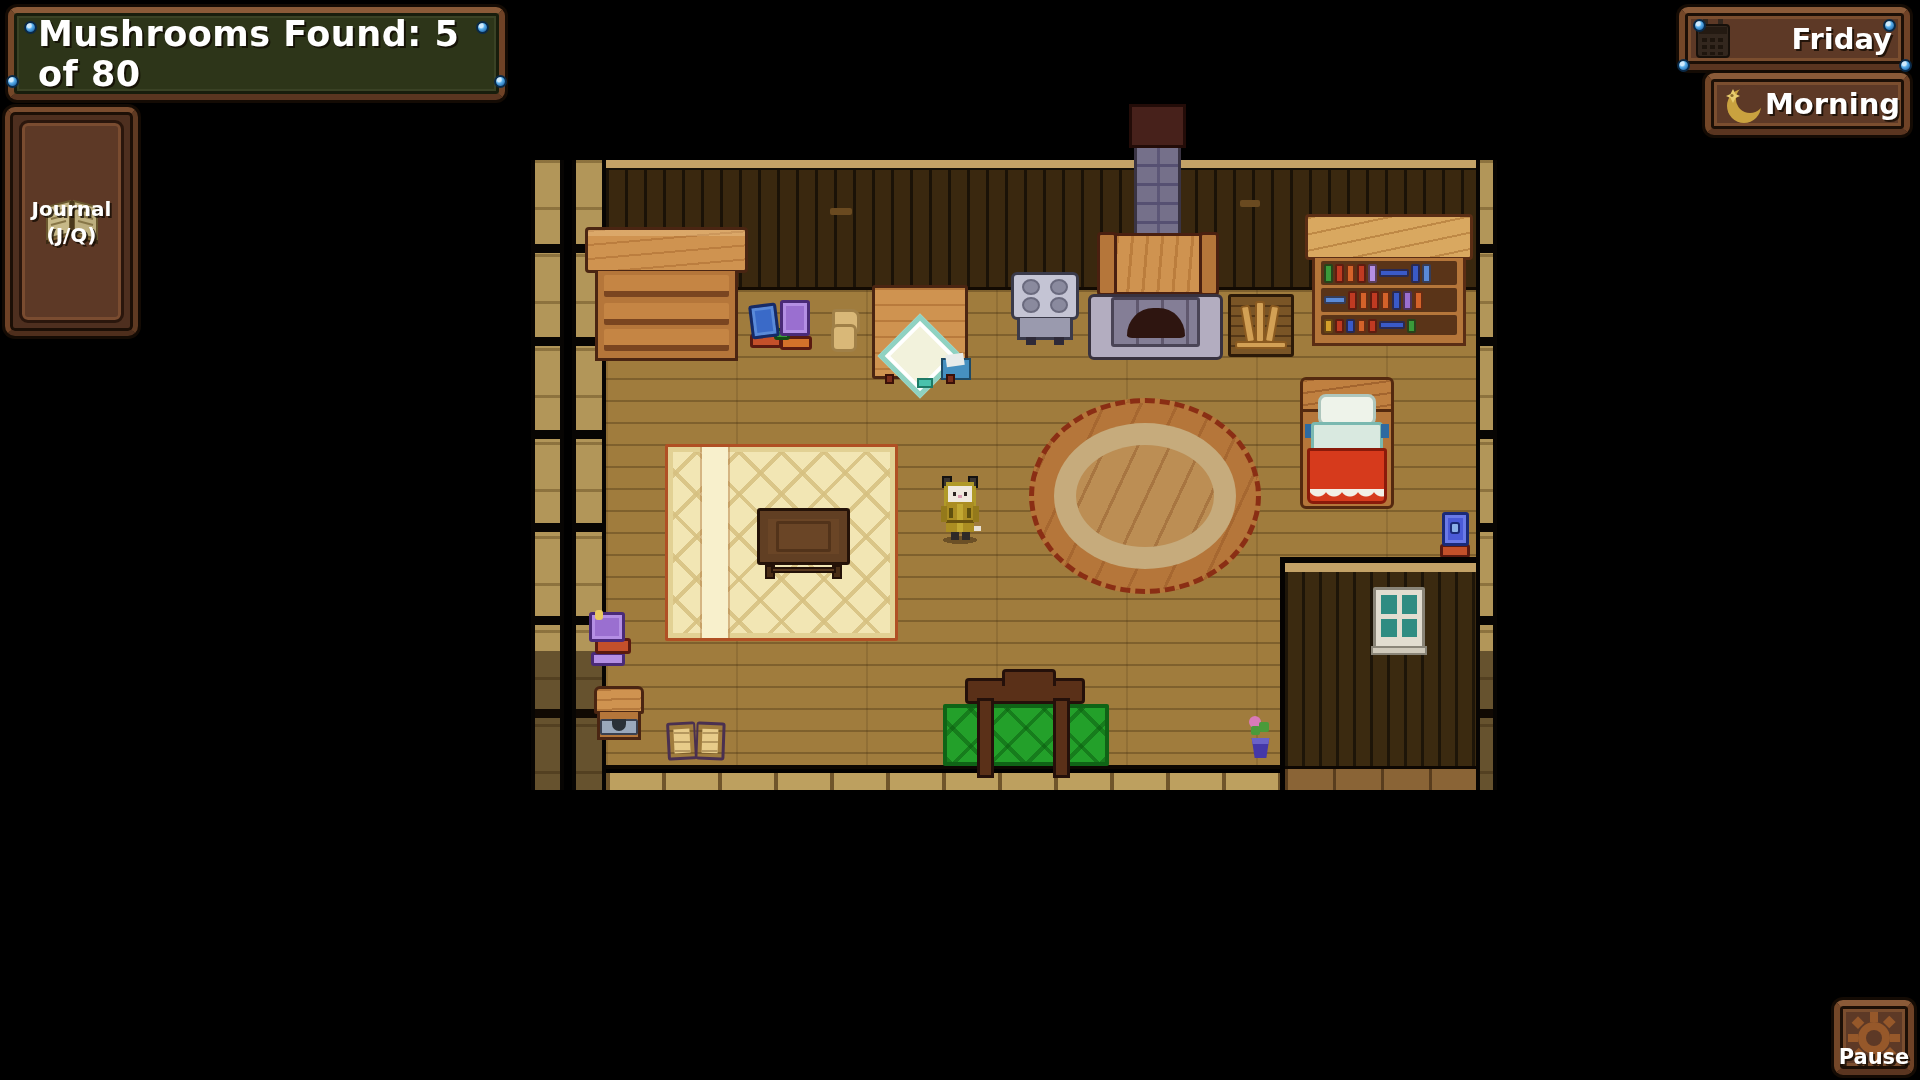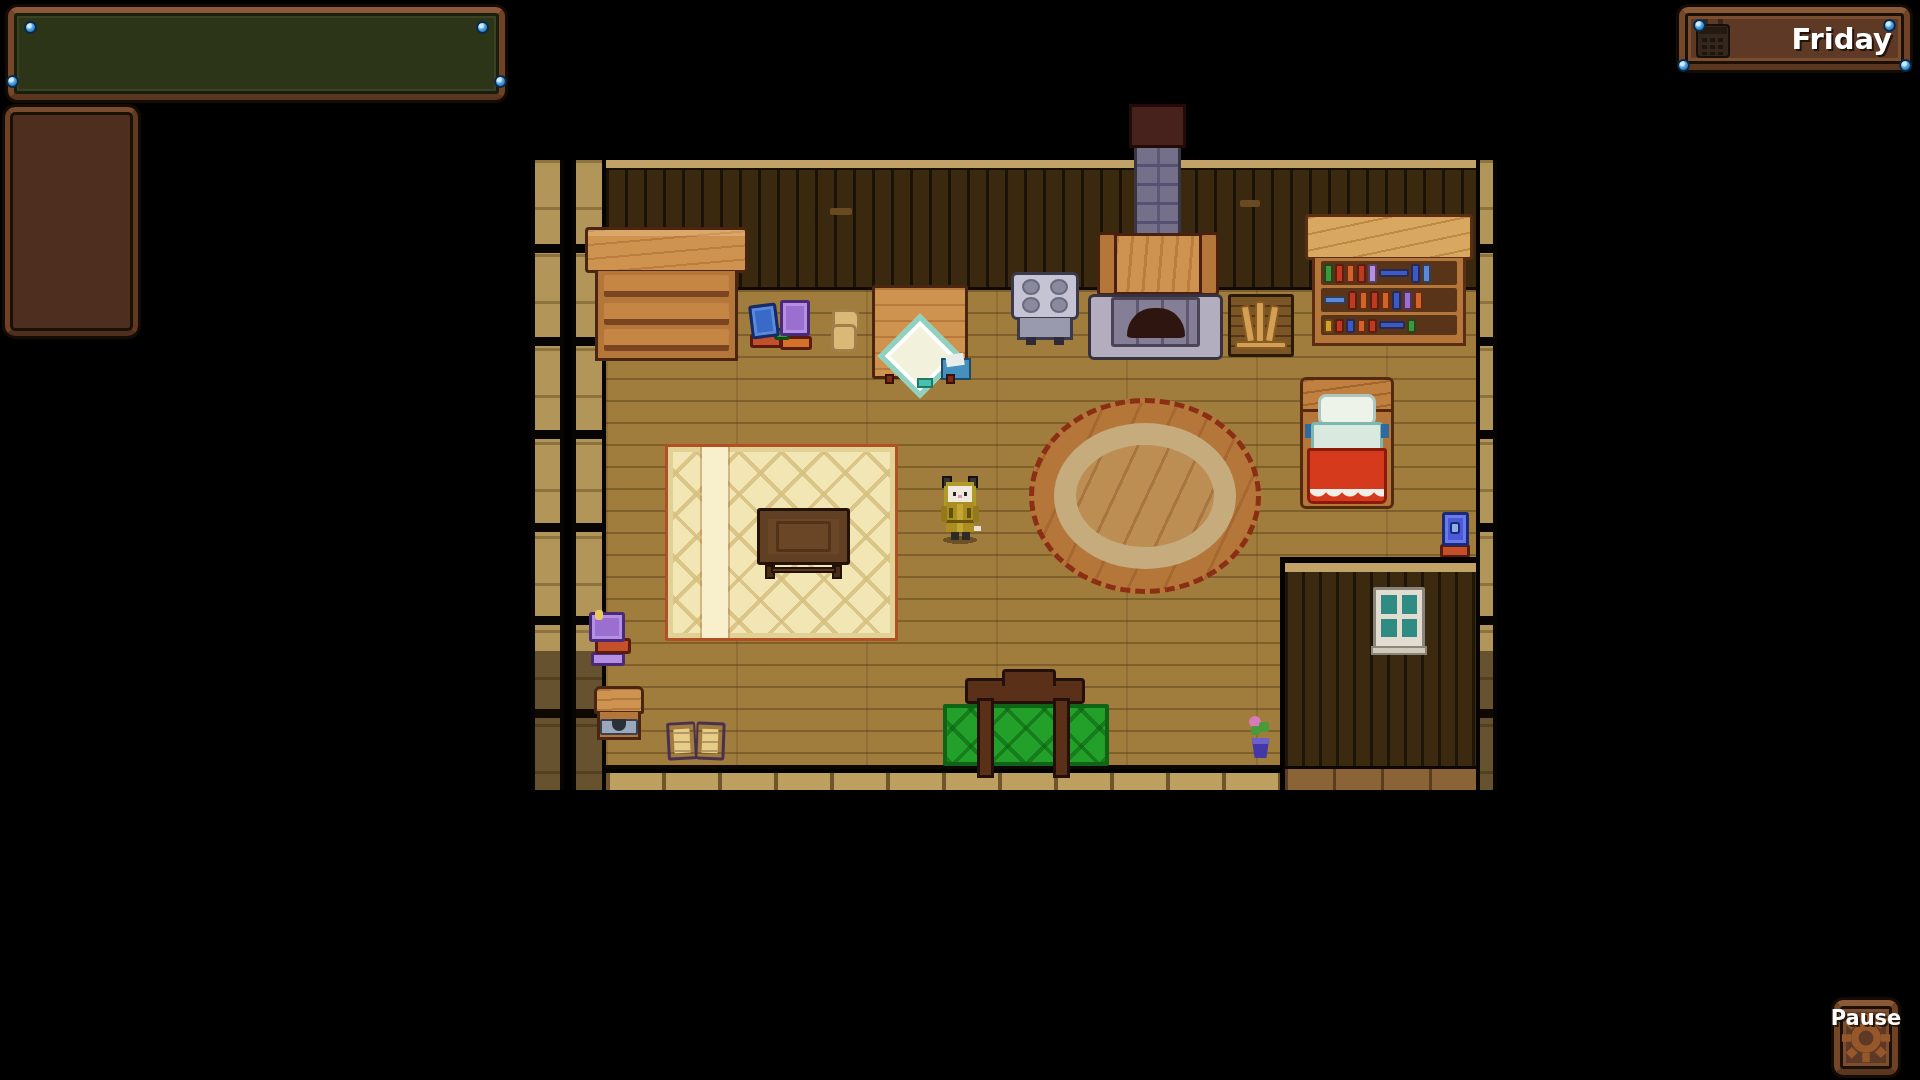--- a/index.html
+++ b/index.html
@@ -213,21 +213,21 @@
   .hud-btn { position:relative; flex:1; background:#5d3926; border:3px solid #2a160c; border-radius:9px;
     box-shadow:inset 0 0 0 3px #7a4c30; display:flex; flex-direction:column; align-items:center; justify-content:center; cursor:pointer; }
   .hud-btn .icon-wrap { position:absolute; inset:0; display:flex; align-items:center; justify-content:center; opacity:0.95; }
   .hud-btn .hud-text { position:relative; font-size:20px; line-height:26px; text-align:center; z-index:2; }
 
   .day-panel { left:1679px; top:7px; width:231px; height:63px; display:flex; align-items:center; }
   .time-panel { left:1705px; top:73px; width:205px; height:62px; display:flex; align-items:center; }
   .day-panel .hud-text, .time-panel .hud-text { flex:1; text-align:right; padding-right:12px; font-size:29px; }
   .panel-icon { margin-left:8px; flex:none; display:flex; }
 
-  .pause-btn { left:1834px; top:1000px; width:64px; height:75px; display:flex; align-items:flex-start; justify-content:center; cursor:pointer; }
+  .pause-btn { left:1834px; top:1000px; width:80px; height:75px; display:flex; align-items:flex-end; justify-content:center; cursor:pointer; }
   .pause-btn .hud-text { position:relative; font-size:21px; z-index:2; }
   .gear-wrap { position:absolute; inset:0; display:flex; align-items:center; justify-content:center; }
 </style>
 </head>
 <body>
 
 <div class="stage">
 
   <div class="scene">
 
@@ -433,23 +433,39 @@
       </div>
       <div class="base"></div>
     </div>
   </div>
 
   <div class="wood-panel counter-panel">
     <span class="pin" style="left:10px; top:8px;"></span>
     <span class="pin" style="right:10px; top:8px;"></span>
     <span class="pin" style="left:-8px; bottom:6px;"></span>
     <span class="pin" style="right:-8px; bottom:6px;"></span>
+    <span class="hud-text">Mushrooms Found: 5 of 80</span>
   </div>
 
   <div class="btn-group">
+    <div class="hud-btn">
+      <div class="icon-wrap">
+        <svg width="62" height="46" viewBox="0 0 62 46">
+          <path d="M6,12 L29,6 L29,38 L6,44 Z" fill="#8a6a3a" stroke="#3a2a14" stroke-width="2"></path>
+          <path d="M56,12 L33,6 L33,38 L56,44 Z" fill="#8a6a3a" stroke="#3a2a14" stroke-width="2"></path>
+          <path d="M6,8 L29,2 L29,34 L6,40 Z" fill="#cdc08e" stroke="#6b5a30" stroke-width="2"></path>
+          <path d="M56,8 L33,2 L33,34 L56,40 Z" fill="#c3b684" stroke="#6b5a30" stroke-width="2"></path>
+          <rect x="29" y="2" width="4" height="36" fill="#4a3a1c"></rect>
+          <path d="M10,14 L25,10 M10,20 L25,16 M10,26 L25,22" stroke="#8a7a4a" stroke-width="2" fill="none"></path>
+          <path d="M52,14 L37,10 M52,20 L37,16 M52,26 L37,22" stroke="#8a7a4a" stroke-width="2" fill="none"></path>
+        </svg>
+      </div>
+      <span class="hud-text">Journal</span>
+      <span class="hud-text">(J/Q)</span>
+    </div>
   </div>
 
   <div class="wood-panel day-panel">
     <span class="pin" style="left:8px; top:6px;"></span>
     <span class="pin" style="right:8px; top:6px;"></span>
     <span class="pin" style="left:-8px; bottom:-8px;"></span>
     <span class="pin" style="right:-8px; bottom:-8px;"></span>
     <span class="panel-icon">
       <svg width="40" height="44" viewBox="0 0 40 44">
         <rect x="10" y="2" width="5" height="10" fill="#33271e"></rect>
@@ -465,20 +481,31 @@
             <rect x="25" y="28" width="5" height="4"></rect>
           <rect x="9" y="35" width="5" height="3"></rect>
             <rect x="17" y="35" width="5" height="3"></rect>
             <rect x="25" y="35" width="5" height="3"></rect>
         </g>
       </svg>
     </span>
     <span class="hud-text">Friday</span>
   </div>
 
+  <div class="wood-panel time-panel">
+    <span class="panel-icon">
+      <svg width="46" height="46" viewBox="0 0 46 46">
+        <circle cx="25" cy="25" r="17" fill="#c9a23f"></circle>
+        <circle cx="31" cy="18" r="14" fill="#5d3926"></circle>
+        <path d="M14,8 L16.5,13 L21,15 L16.5,17 L14,22 L11.5,17 L7,15 L11.5,13 Z" fill="#e7cb6e"></path>
+        <circle cx="13" cy="14.5" r="1.6" fill="#8a6a2a"></circle>
+      </svg>
+    </span>
+    <span class="hud-text">Morning</span>
+  </div>
 
   <div class="wood-panel pause-btn">
     <div class="gear-wrap">
       <svg width="56" height="56" viewBox="0 0 56 56">
         <g fill="#96582a">
           <rect x="24" y="2" width="8" height="10"></rect>
             <rect x="24" y="44" width="8" height="10"></rect>
           <rect x="2" y="24" width="10" height="8"></rect>
             <rect x="44" y="24" width="10" height="8"></rect>
           <rect x="8" y="8" width="9" height="9" transform="rotate(45 12 12)"></rect>

